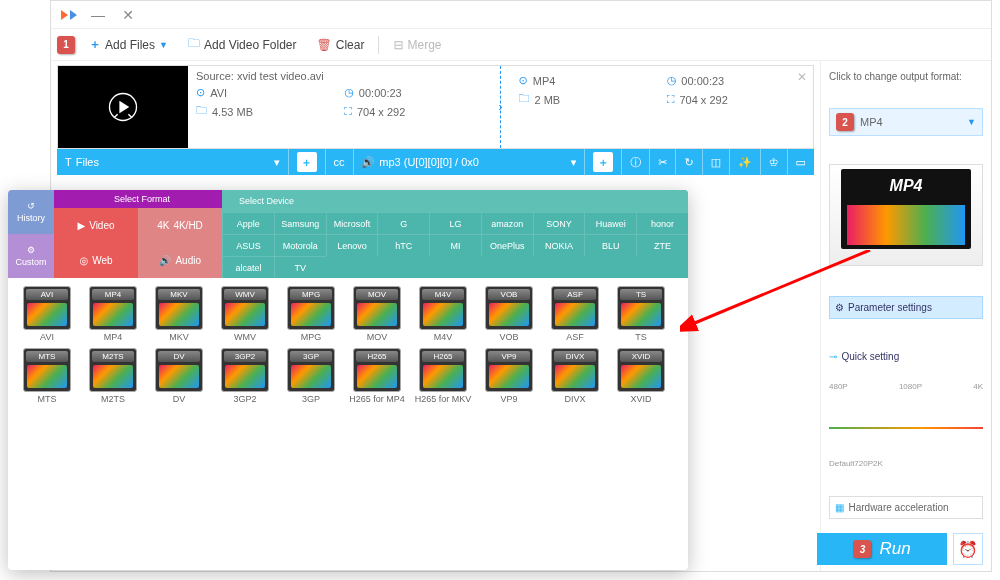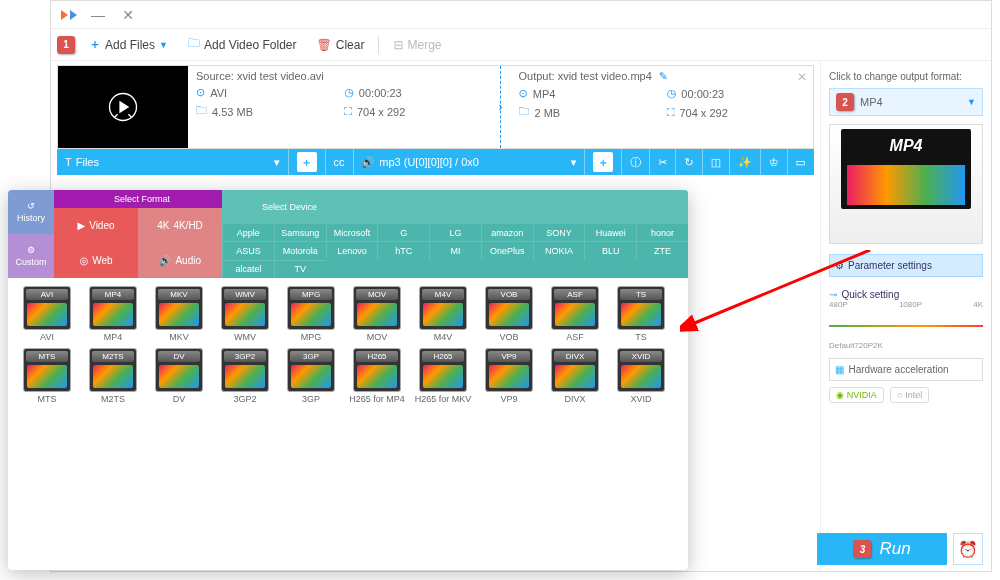--- a/index.html
+++ b/index.html
@@ -13,21 +13,21 @@
   .toolbar { display: flex; align-items: center; height: 32px; padding: 0 6px; gap: 8px; border-bottom: 1px solid #eee; font-size: 12px; color: #444; }
   .badge { display: inline-flex; align-items: center; justify-content: center; width: 18px; height: 18px; background: #d9534f; color: #fff; border-radius: 3px; font-size: 10px; font-weight: bold; box-shadow: 1px 1px 2px rgba(0,0,0,.3); }
   .tb-link { display: flex; align-items: center; gap: 4px; cursor: pointer; color: #444; padding: 2px 6px; }
   .plus-blue { color: #2196f3; font-weight: bold; }
   .chev { color: #2196f3; font-size: 9px; }
   .folder-ico { color: #2196f3; }
   .trash-ico { color: #d9534f; }
   .merge { color: #bbb; }
   .main-row { display: flex; height: calc(100% - 60px); }
   .main-left { flex: 1; display: flex; flex-direction: column; border-right: 1px solid #eee; position: relative; }
-  .main-right { width: 170px; padding: 10px 8px; font-size: 11px; color: #666; display: flex; flex-direction: column; }
+  .main-right { width: 170px; padding: 10px 8px; font-size: 11px; color: #666; display: flex; flex-direction: column; gap: 20px; }
   .fileblock { display: flex; border: 1px solid #ddd; margin: 4px 6px 0 6px; position: relative; }
   .thumb { width: 130px; height: 82px; background: #000; display: flex; align-items: center; justify-content: center; }
   .play-svg { width: 36px; height: 36px; }
   .file-info { flex: 1; display: flex; flex-direction: column; padding: 4px 8px; }
   .src-line { font-size: 11px; color: #666; }
   .info-grid { display: grid; grid-template-columns: 1fr 1fr; gap: 3px 10px; margin-top: 4px; }
   .info-cell { display: flex; align-items: center; gap: 5px; font-size: 11px; color: #666; }
   .info-ico { color: #2196f3; font-size: 11px; }
   .divider-arrow { width: 20px; display: flex; flex-direction: column; justify-content: center; align-items: center; position: relative; }
   .dash-vert { border-left: 1px dashed #2196f3; height: 100%; position: absolute; }
@@ -44,21 +44,21 @@
   .side-tab { height: 44px; display: flex; flex-direction: column; align-items: center; justify-content: center; font-size: 9px; color: #fff; gap: 2px; }
   .st-history { background: #7e9bd4; }
   .st-custom { background: #b58fd6; }
   .cat-header { height: 18px; background: #a21caf; color: #fff; font-size: 9px; display: flex; align-items: center; padding-left: 60px; }
   .cat-cell { display: flex; align-items: center; justify-content: center; gap: 4px; font-size: 10px; color: #fff; }
   .cat-video { width: 84px; background: #e85a5a; }
   .cat-4k { width: 84px; background: #e08585; }
   .cat-web { width: 84px; background: #e85a5a; }
   .cat-audio { width: 84px; background: #e08585; }
   .device-block { flex: 1; background: #4db6ac; display: flex; flex-direction: column; }
-  .dev-header { height: 33px; color: #fff; font-size: 9px; display: flex; align-items: center; padding-left: 40px; background: #5fc0b6; }
+  .dev-header { height: 22px; color: #fff; font-size: 9px; display: flex; align-items: center; padding-left: 17px; background: #5fc0b6; }
   .dev-grid { flex:1; display: grid; grid-template-columns: repeat(9,1fr); }
   .dev-cell { display: flex; align-items: center; justify-content: center; color: #fff; font-size: 9px; border-left: 1px solid rgba(255,255,255,.15); border-top: 1px solid rgba(255,255,255,.15); cursor: pointer; text-align: right; }
   .fmt-grid { padding: 8px; display: flex; flex-wrap: wrap; gap: 6px 4px; overflow-y: auto; }
   .fmt-item { width: 62px; display: flex; flex-direction: column; align-items: center; gap: 2px; cursor: pointer; }
   .fmt-icon { width: 48px; height: 44px; background: #333; border: 1px solid #aaa; border-radius: 3px; position: relative; overflow: hidden; }
   .fmt-tag { position: absolute; top: 2px; left: 2px; right: 2px; background: linear-gradient(#888,#555); color: #fff; font-size: 8px; text-align: center; border-radius: 2px; padding: 1px 0; }
   .fmt-body { position: absolute; top: 16px; left: 3px; right: 3px; bottom: 3px; background: linear-gradient(135deg,#e91e63 0%, #ff9800 30%, #4caf50 60%, #2196f3 100%); border-radius: 2px; }
   .fmt-label { font-size: 9px; color: #666; }
   .right-title { font-size: 10px; margin-bottom: 6px; }
   .output-sel { border: 1px solid #bbe0ff; background: #e8f4ff; padding: 4px 6px; display: flex; align-items: center; gap: 6px; position: relative; cursor: pointer; }
@@ -146,25 +146,20 @@
                 <span class="info-ico">⛶</span>
                 <span>704 x 292</span>
               </div>
           </div>
         </div>
         <div class="divider-arrow">
           <span class="dash-vert"></span>
             <span class="arrow-r">›</span>
         </div>
         <div class="file-info">
-          <div class="src-line">
-            <span>Output:</span>
-            <span>xvid test video.mp4</span>
-            <span class="edit-ico">✎</span>
-          </div>
           <div class="info-grid">
             <div class="info-cell">
                 <span class="info-ico">⊙</span>
                 <span>MP4</span>
               </div>
             <div class="info-cell">
                 <span class="info-ico">◷</span>
                 <span>00:00:23</span>
               </div>
             <div class="info-cell">

